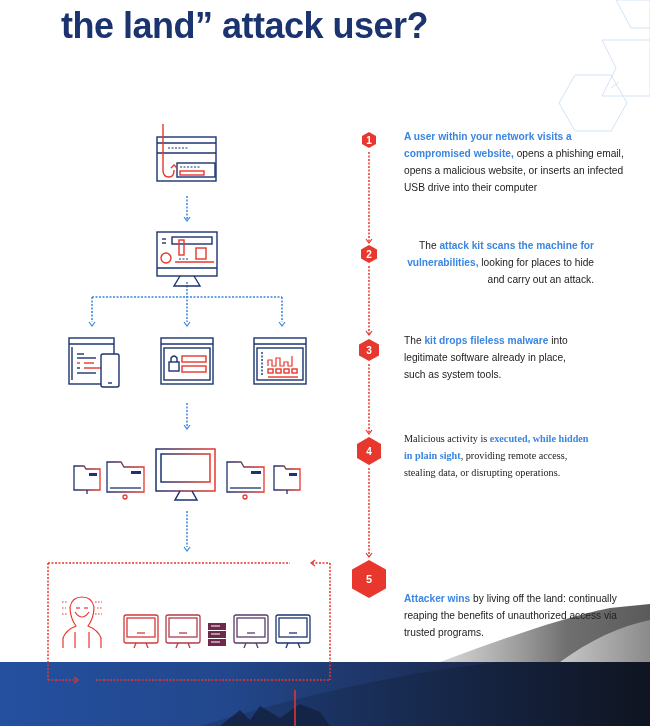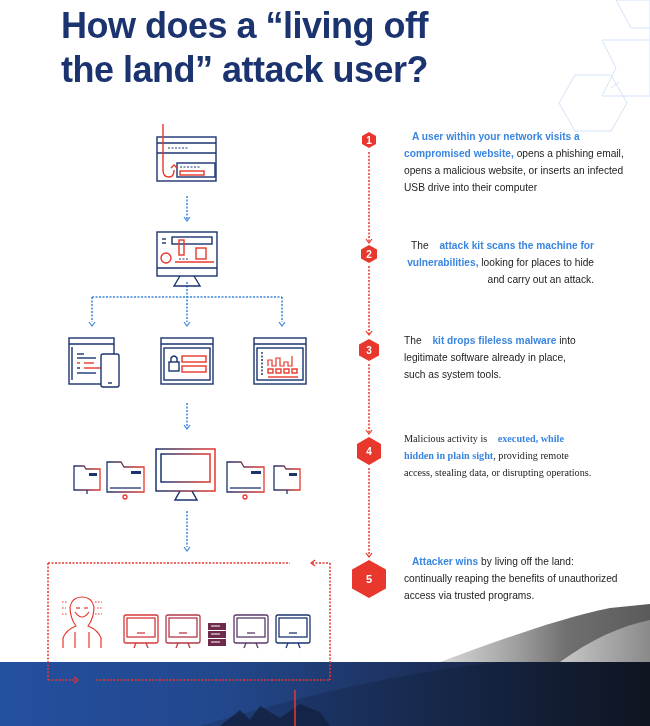--- a/index.html
+++ b/index.html
@@ -20,34 +20,33 @@
   }
   .mountain { position: absolute; left: 0; top: 560px; width: 650px; height: 166px; pointer-events: none; }
 
   .diagram { position: absolute; left: 0; top: 0; width: 650px; height: 726px; pointer-events: none; }
   .diagram * { pointer-events: auto; }
 
   .step {
     position: absolute; left: 404px; width: 230px;
     font-size: 10.2px; line-height: 17px; color: #222;
   }
-  .step .hl { color: #3a86e0; font-weight: 700; margin-left: 8px; }
+  .step .hl { color: #3a86e0; font-weight: 700; }
 
   .hex-badge { position: absolute; }
   .hex-badge span {
     position: absolute; left: 0; top: 0; width: 100%; height: 100%;
     display: flex; align-items: center; justify-content: center;
     color: #fff; font-weight: 700; font-family: "Liberation Sans", sans-serif;
   }
 </style>
 </head>
 <body>
 
 <h1 class="title">
-  <div>How does a “living off</div>
   <div>the land” attack user?</div>
 </h1>
 
 <svg class="hex-deco" viewBox="0 0 650 140">
   <g fill="none" stroke="#d4e3f6" stroke-width="1">
     <polygon points="616,0 650,0 650,28 631,28"></polygon>
     <polygon points="602,40 650,40 650,96 602,96 616,68"></polygon>
     <polygon points="575,75 611,75 627,103 611,131 575,131 559,103"></polygon>
     <line x1="650" y1="28" x2="650" y2="40"></line>
     <line x1="611" y1="88" x2="619" y2="82"></line>
@@ -323,15 +322,15 @@
 </p>
 <p class="step" style="top:237px;width:190px;text-align:right;">
   <span>The </span><span class="hl">attack kit scans the machine for vulnerabilities,</span><span> looking for places to hide and carry out an attack.</span>
 </p>
 <p class="step" style="top:332px;width:180px;">
   <span>The </span><span class="hl">kit drops fileless malware</span><span> into legitimate software already in place, such as system tools.</span>
 </p>
 <p class="step" style="top:430px;width:190px;font-family:Liberation Serif, serif;">
   <span>Malicious activity is </span><span class="hl">executed, while hidden in plain sight</span><span>, providing remote access, stealing data, or disrupting operations.</span>
 </p>
-<p class="step" style="top:553px;width:220px;">
+<p class="step" style="top:590px;width:220px;">
   <span class="hl">Attacker wins</span><span> by living off the land: continually reaping the benefits of unauthorized access via trusted programs.</span>
 </p>
 
 </body></html>

